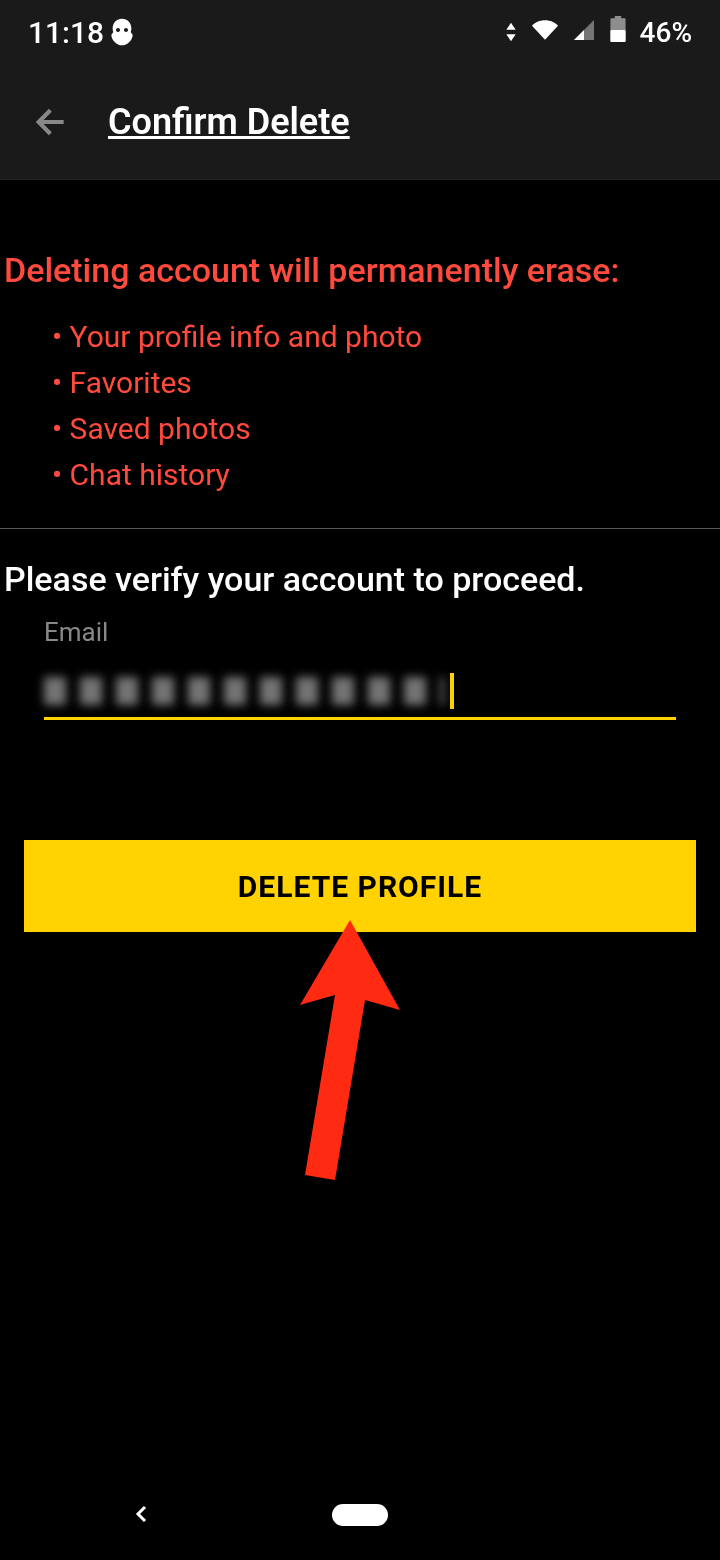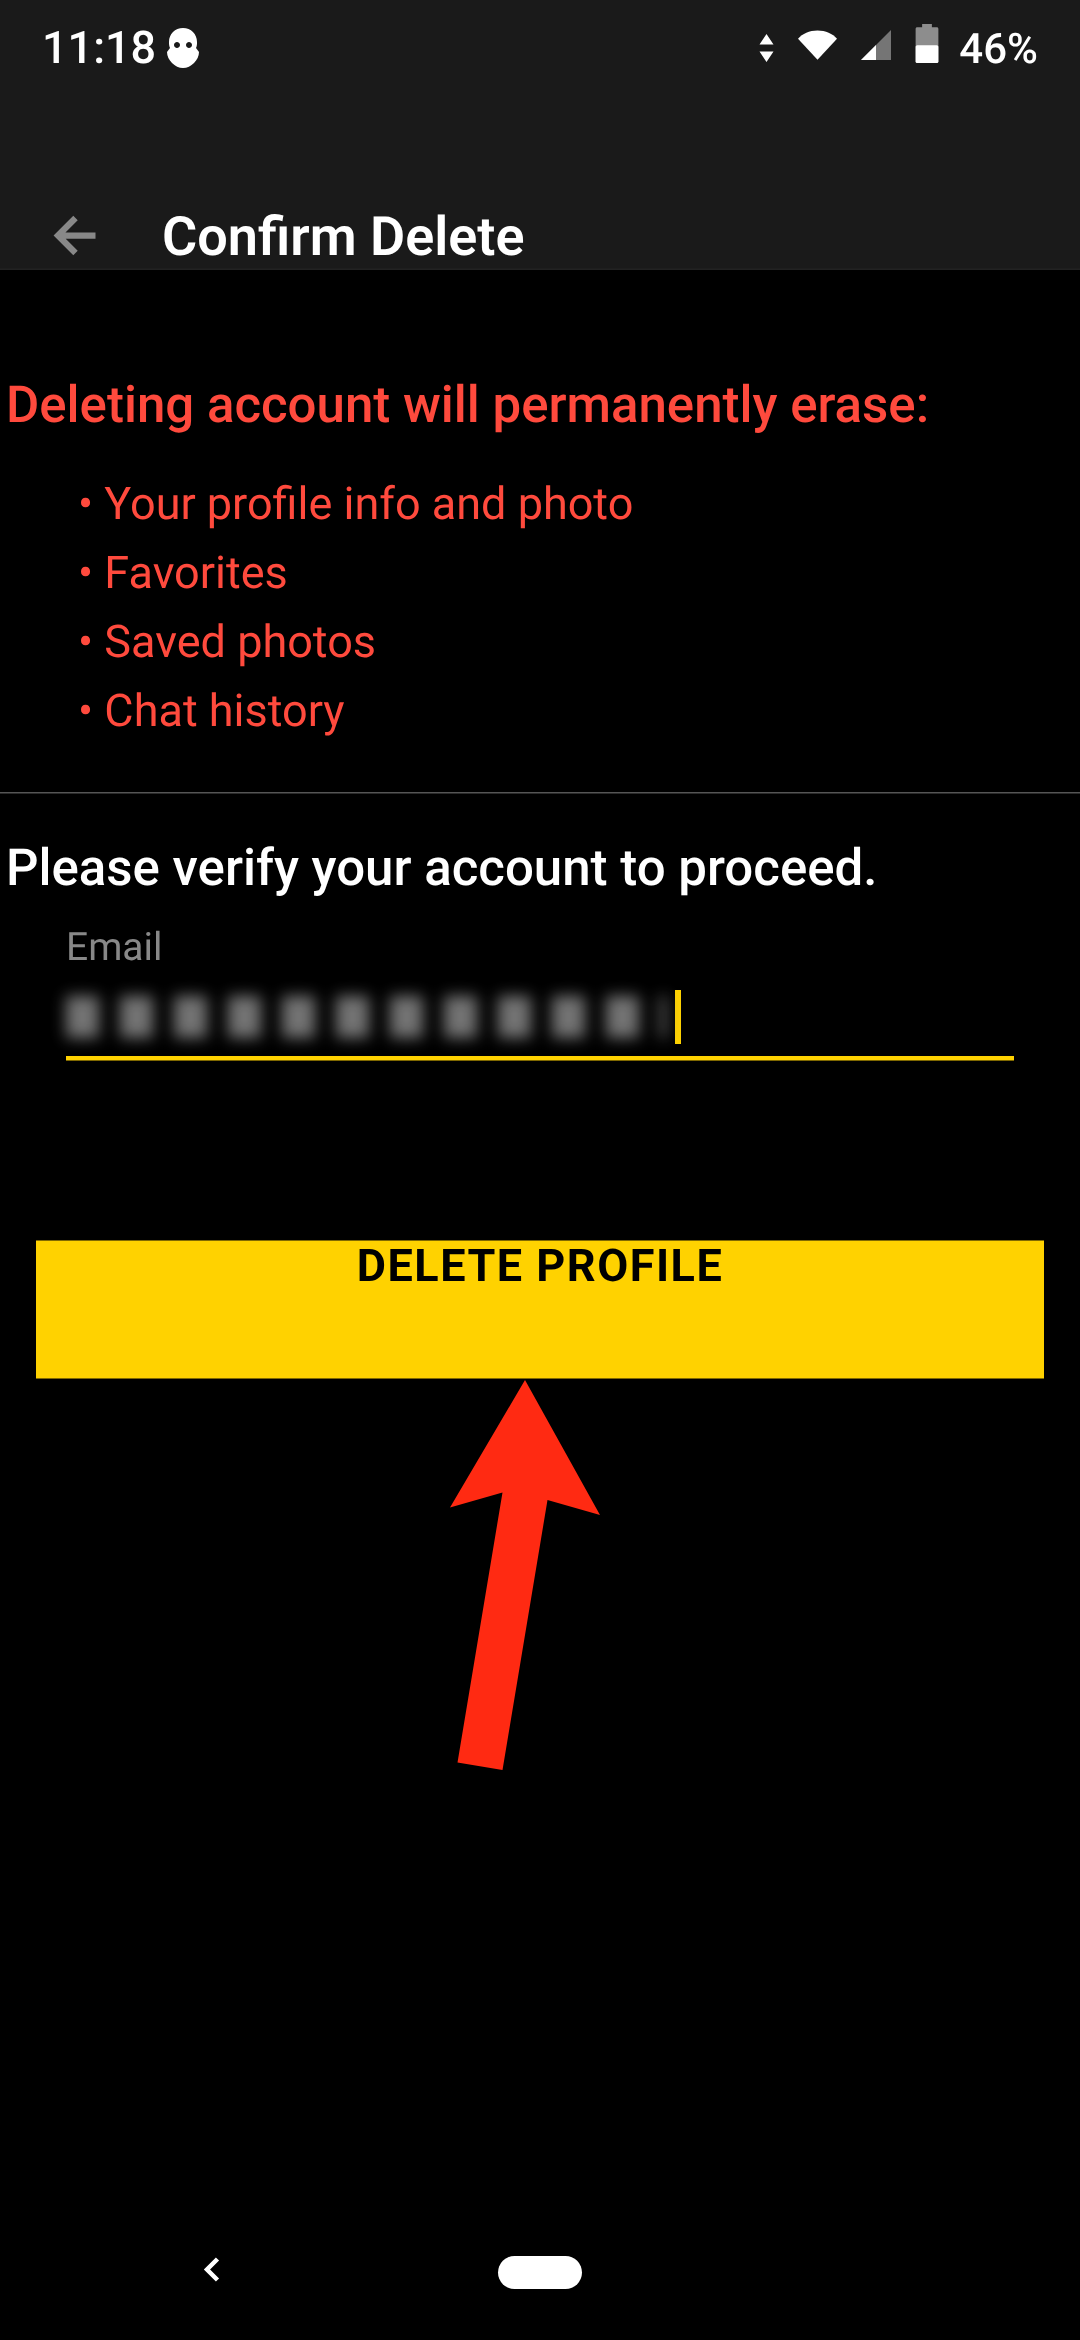--- a/index.html
+++ b/index.html
@@ -41,24 +41,25 @@
   }
   .app-icon-small {
     width: 32px;
     height: 32px;
     display: inline-block;
   }
   
   .header {
     height: 116px;
     display: flex;
-    align-items: flex-end;
+    align-items: center;
     padding: 0 30px;
     gap: 34px;
     border-bottom: 1px solid #222;
+    text-decoration: underline;
   }
   .back-btn {
     width: 44px;
     height: 44px;
     display: flex;
     align-items: center;
     justify-content: center;
     color: #888;
   }
   .header-title {
@@ -103,21 +104,21 @@
     font-size: 34px;
     font-weight: 500;
     margin-bottom: 18px;
   }
   .field-wrap {
     padding: 0 40px;
   }
   .field-label {
     color: #888;
     font-size: 26px;
-    margin-bottom: 4px;
+    margin-bottom: 17px;
   }
   .email-field {
     position: relative;
     border-bottom: 3px solid #ffd200;
     height: 56px;
     display: flex;
     align-items: center;
   }
   .email-blur {
     width: 400px;
@@ -134,21 +135,21 @@
   }
   .delete-btn {
     margin: 120px 24px 12px 24px;
     height: 92px;
     background: #ffd200;
     color: #000;
     font-size: 30px;
     font-weight: 700;
     letter-spacing: 1px;
     display: flex;
-    align-items: flex-start;
+    align-items: center;
     justify-content: center;
     border: none;
   }
   
   .arrow-wrap {
     position: absolute;
     left: 280px;
     top: 920px;
     width: 120px;
     height: 260px;

